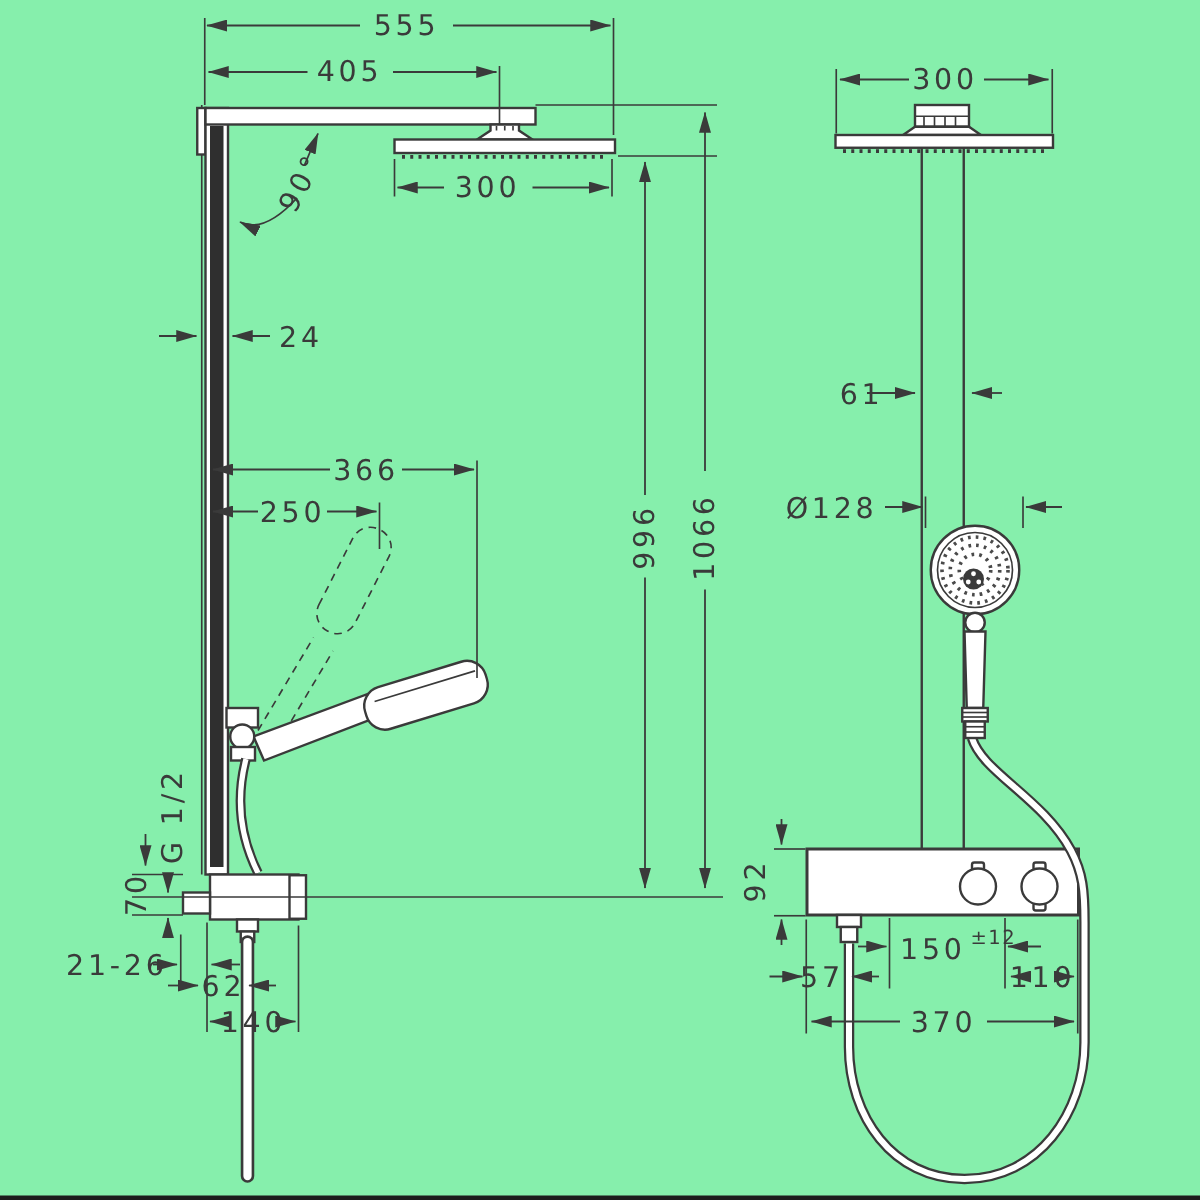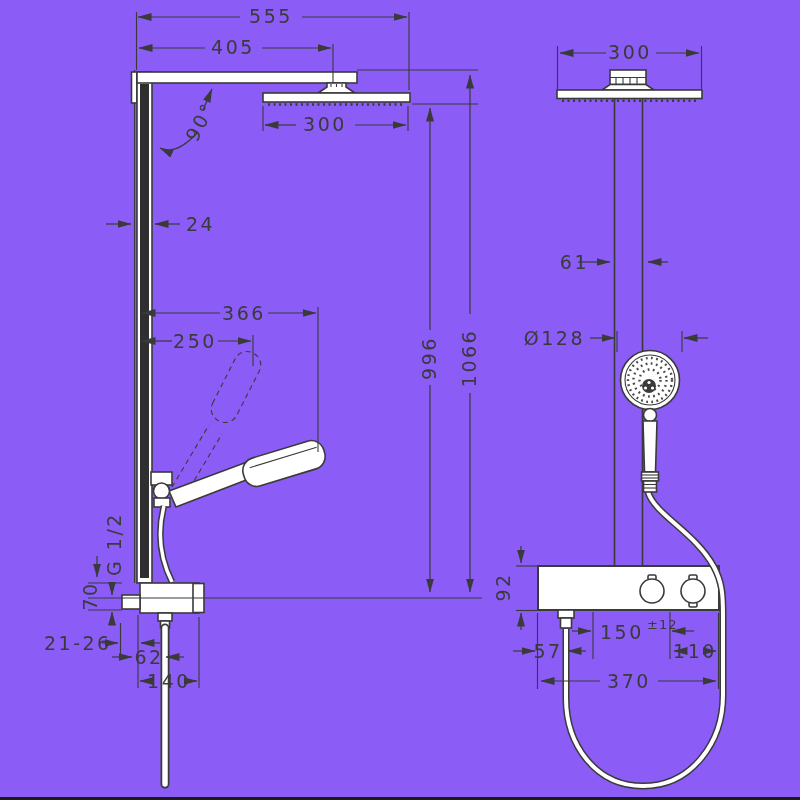--- a/index.html
+++ b/index.html
@@ -1,16 +1,16 @@
 <!DOCTYPE html>
 <html><head>
 <meta charset="utf-8">
 <style>
   html,body{margin:0;padding:0;background:#fff;}
-  #stage{position:relative;width:800px;height:800px;background:#8b5cf6;overflow:hidden;
+  #stage{position:relative;width:800px;height:800px;background:#86efac;overflow:hidden;
          font-family:"DejaVu Sans",sans-serif;}
   svg{display:block;}
   .ln{stroke:#3a3a3a;stroke-width:1.6;fill:none;}
   .thin{stroke:#3a3a3a;stroke-width:1.1;fill:none;}
   .dim{stroke:#3a3a3a;stroke-width:1.2;fill:none;}
   .fillw{fill:#ffffff;}
   .dash{stroke-dasharray:5 4;}
   .lbl{font-size:19px;letter-spacing:2.5px;fill:#3a3a3a;font-family:"DejaVu Sans",sans-serif;}
   .lbls{font-size:13px;letter-spacing:1px;fill:#3a3a3a;font-family:"DejaVu Sans",sans-serif;}
   .mid{text-anchor:middle;}

